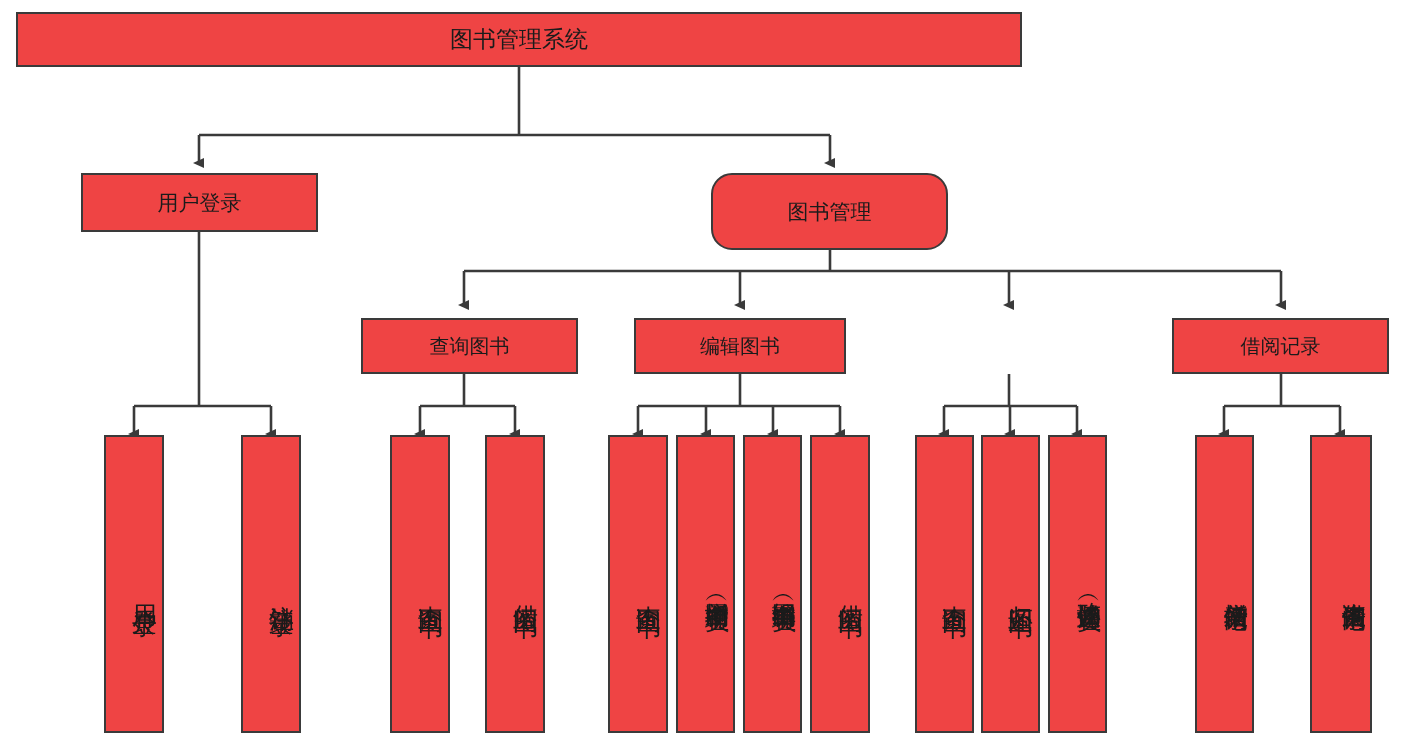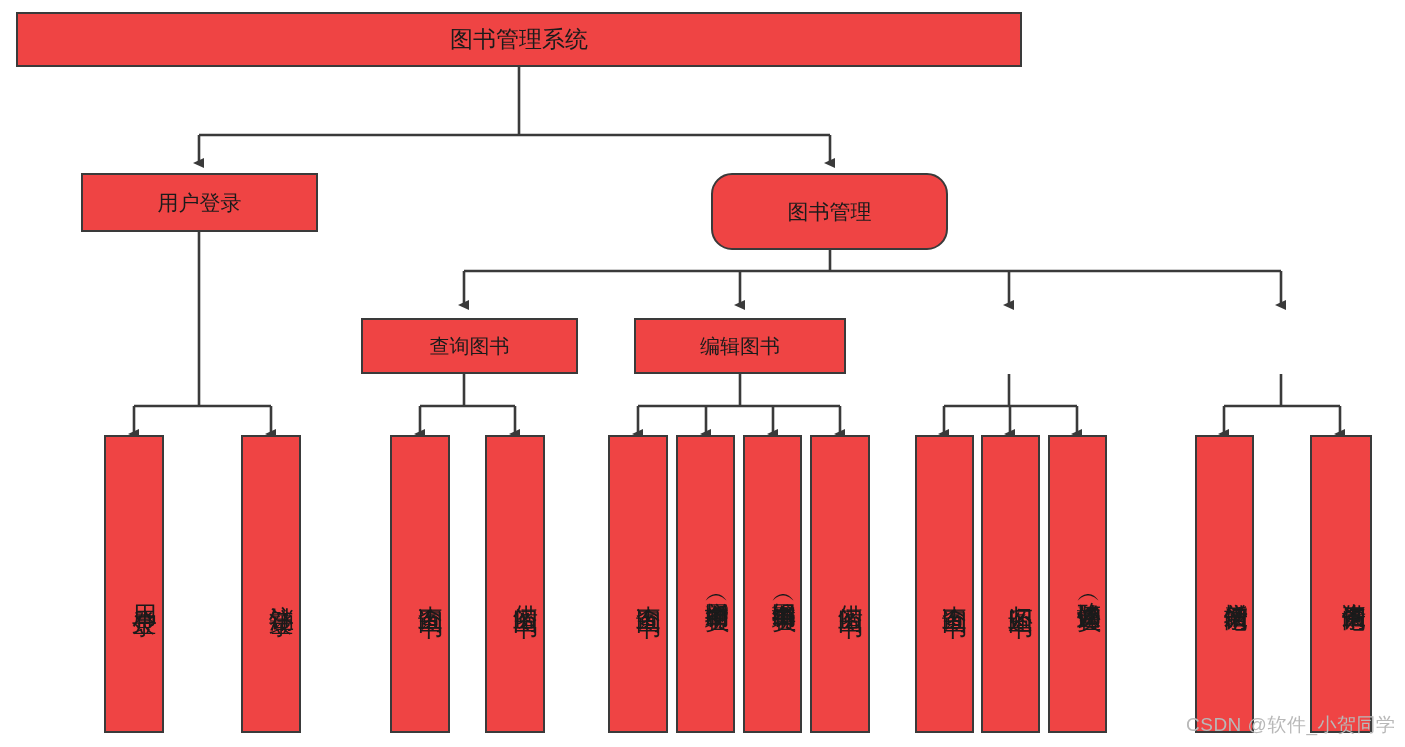--- a/index.html
+++ b/index.html
@@ -108,20 +108,23 @@
   <div class="node lvl1" style="left:711px;top:173px;width:237px;height:77px;border-radius:21px;">
     <span>图书管理</span>
   </div>
 
   <div class="node lvl2" style="left:361px;top:318px;width:217px;height:56px;">
     <span>查询图书</span>
   </div>
   <div class="node lvl2" style="left:634px;top:318px;width:212px;height:56px;">
     <span>编辑图书</span>
   </div>
+  <div class="node lvl2" style="left:1172px;top:318px;width:217px;height:56px;">
+    <span>借阅记录</span>
+  </div>
 
   <div class="node leaf" style="left:104px;top:435px;width:60px;height:298px;">
     <span>用户登录</span>
   </div>
   <div class="node leaf" style="left:241px;top:435px;width:60px;height:298px;">
     <span>注销登录</span>
   </div>
 
   <div class="node leaf" style="left:390px;top:435px;width:60px;height:298px;">
     <span>查询图书</span>
@@ -153,15 +156,14 @@
     <span>确认归还（管理员）</span>
   </div>
 
   <div class="node leaf tall" style="left:1195px;top:435px;width:59px;height:298px;">
     <span>新增借阅记录</span>
   </div>
   <div class="node leaf tall" style="left:1310px;top:435px;width:62px;height:298px;">
     <span>查询借阅记录</span>
   </div>
 
-  <div class="watermark">CSDN @软件_小贺同学</div>
 
 </div>
 
 </body></html>

